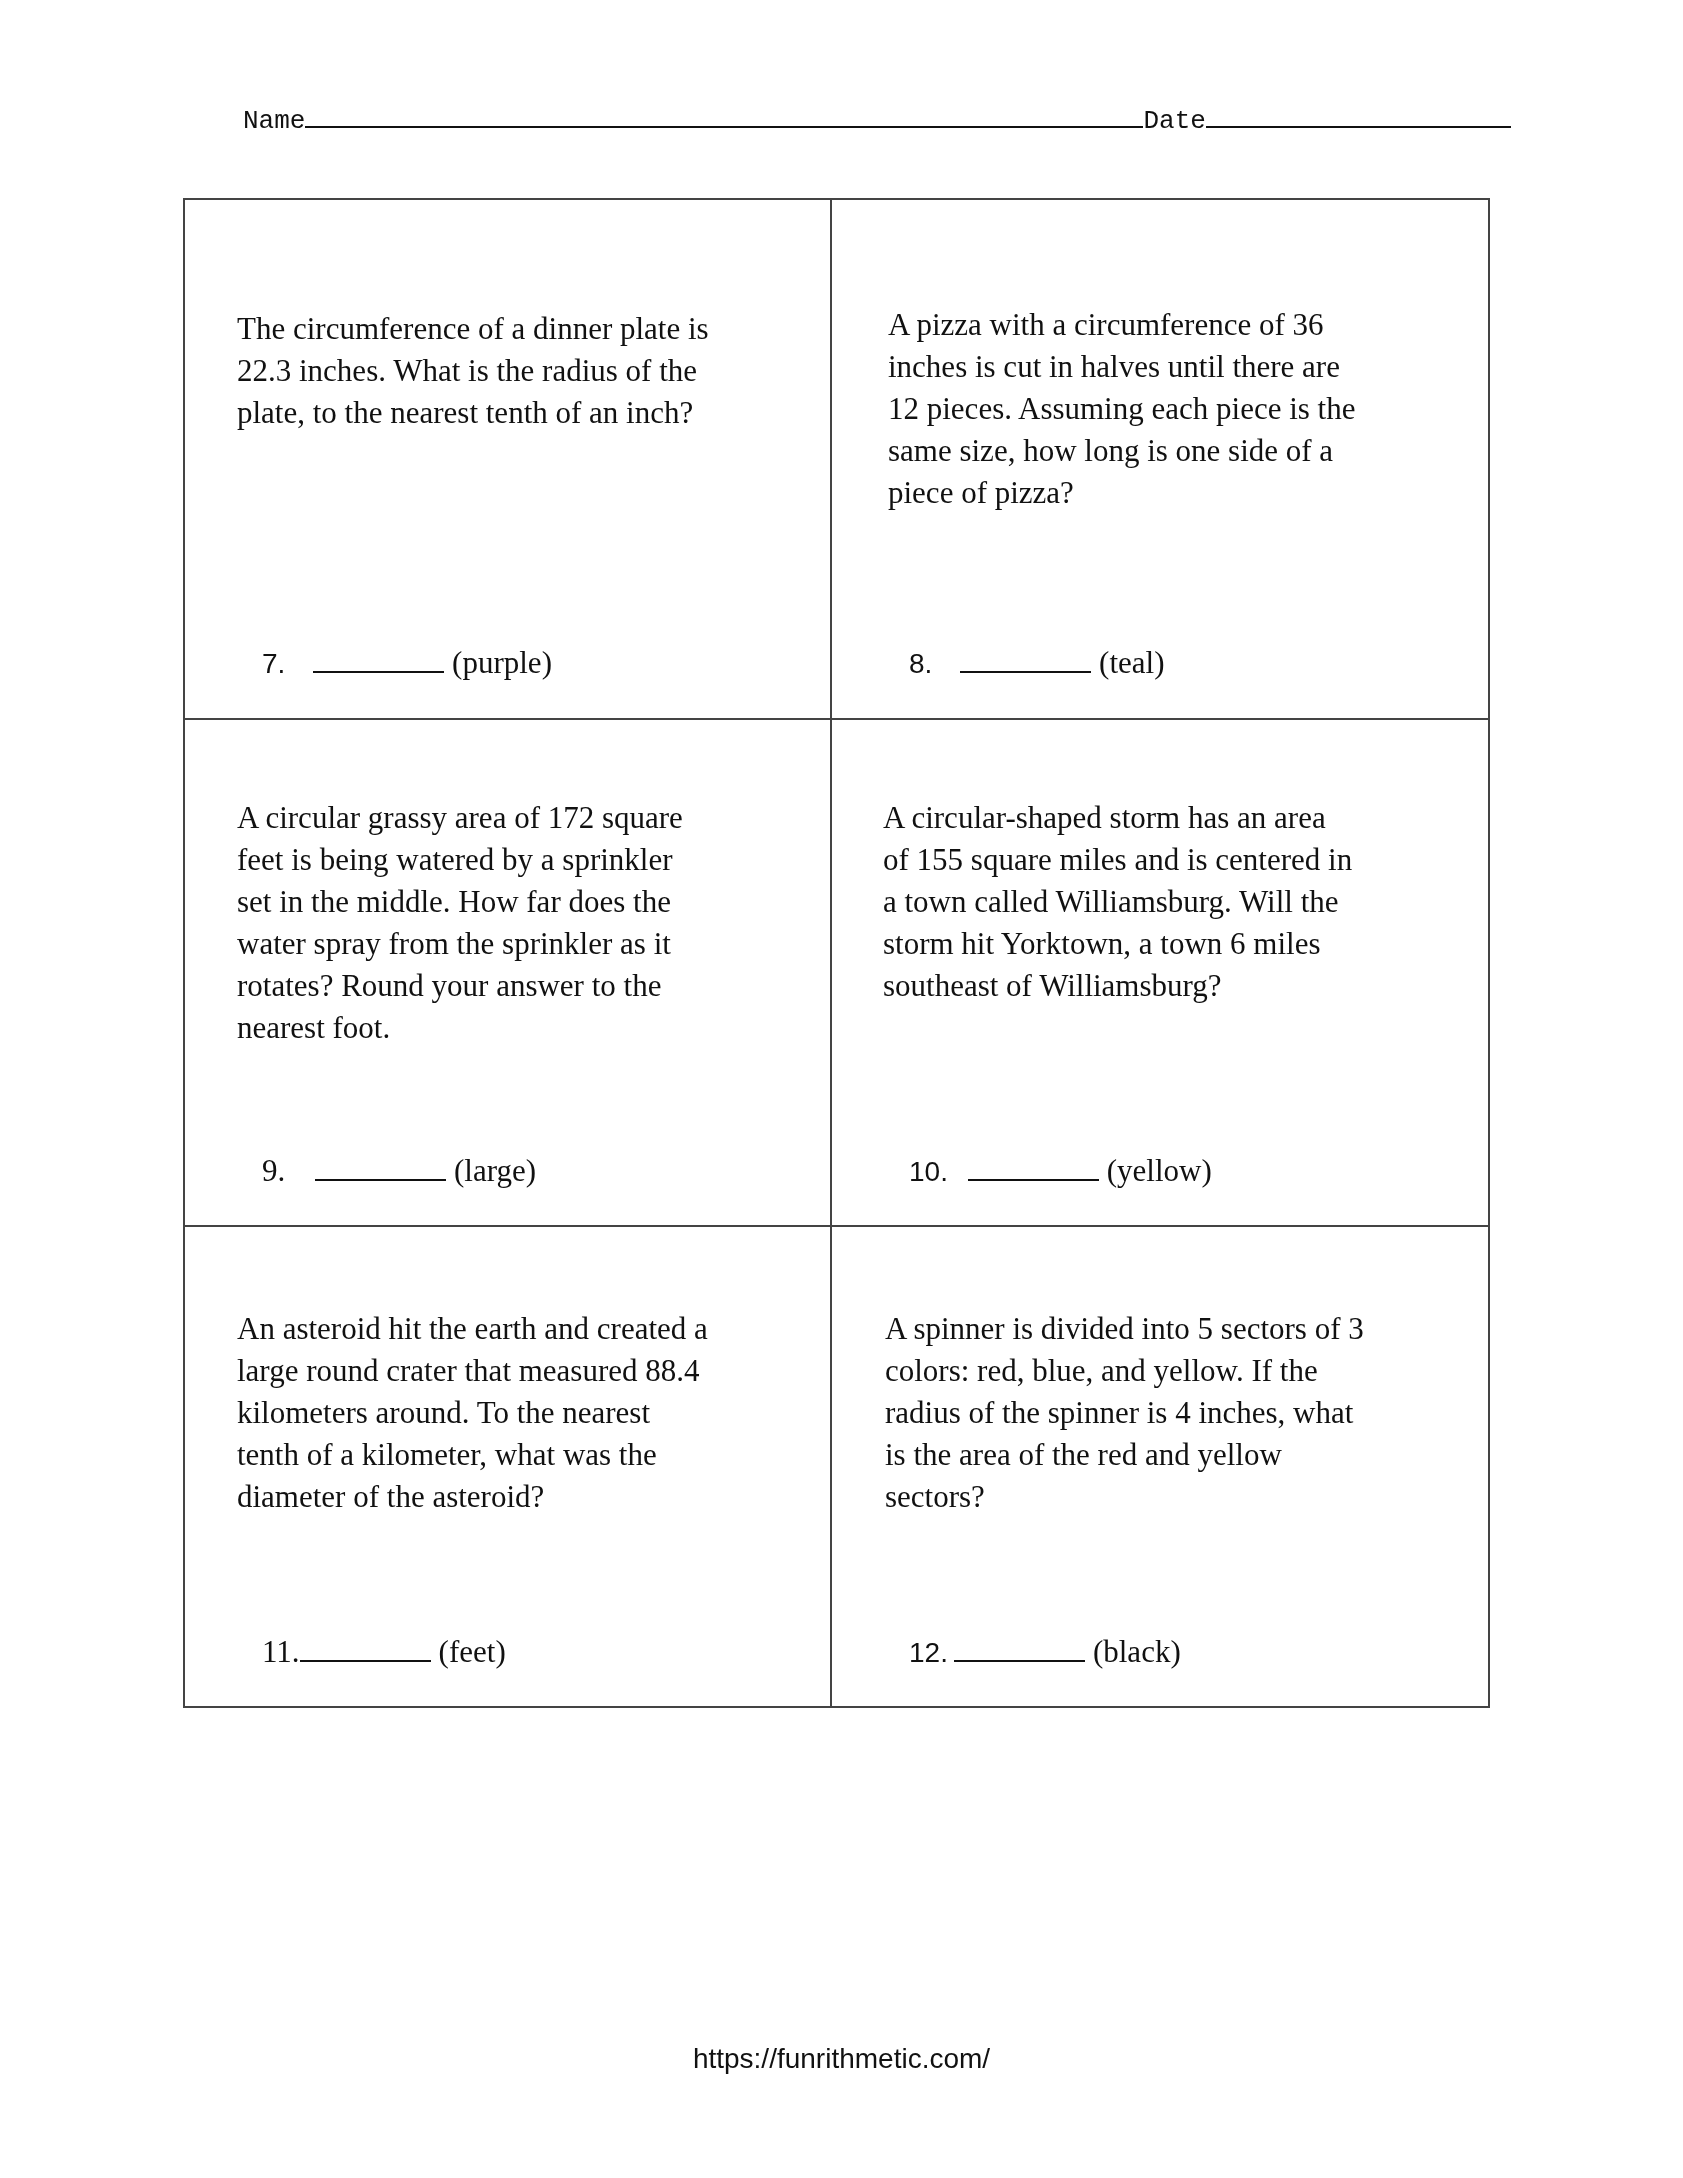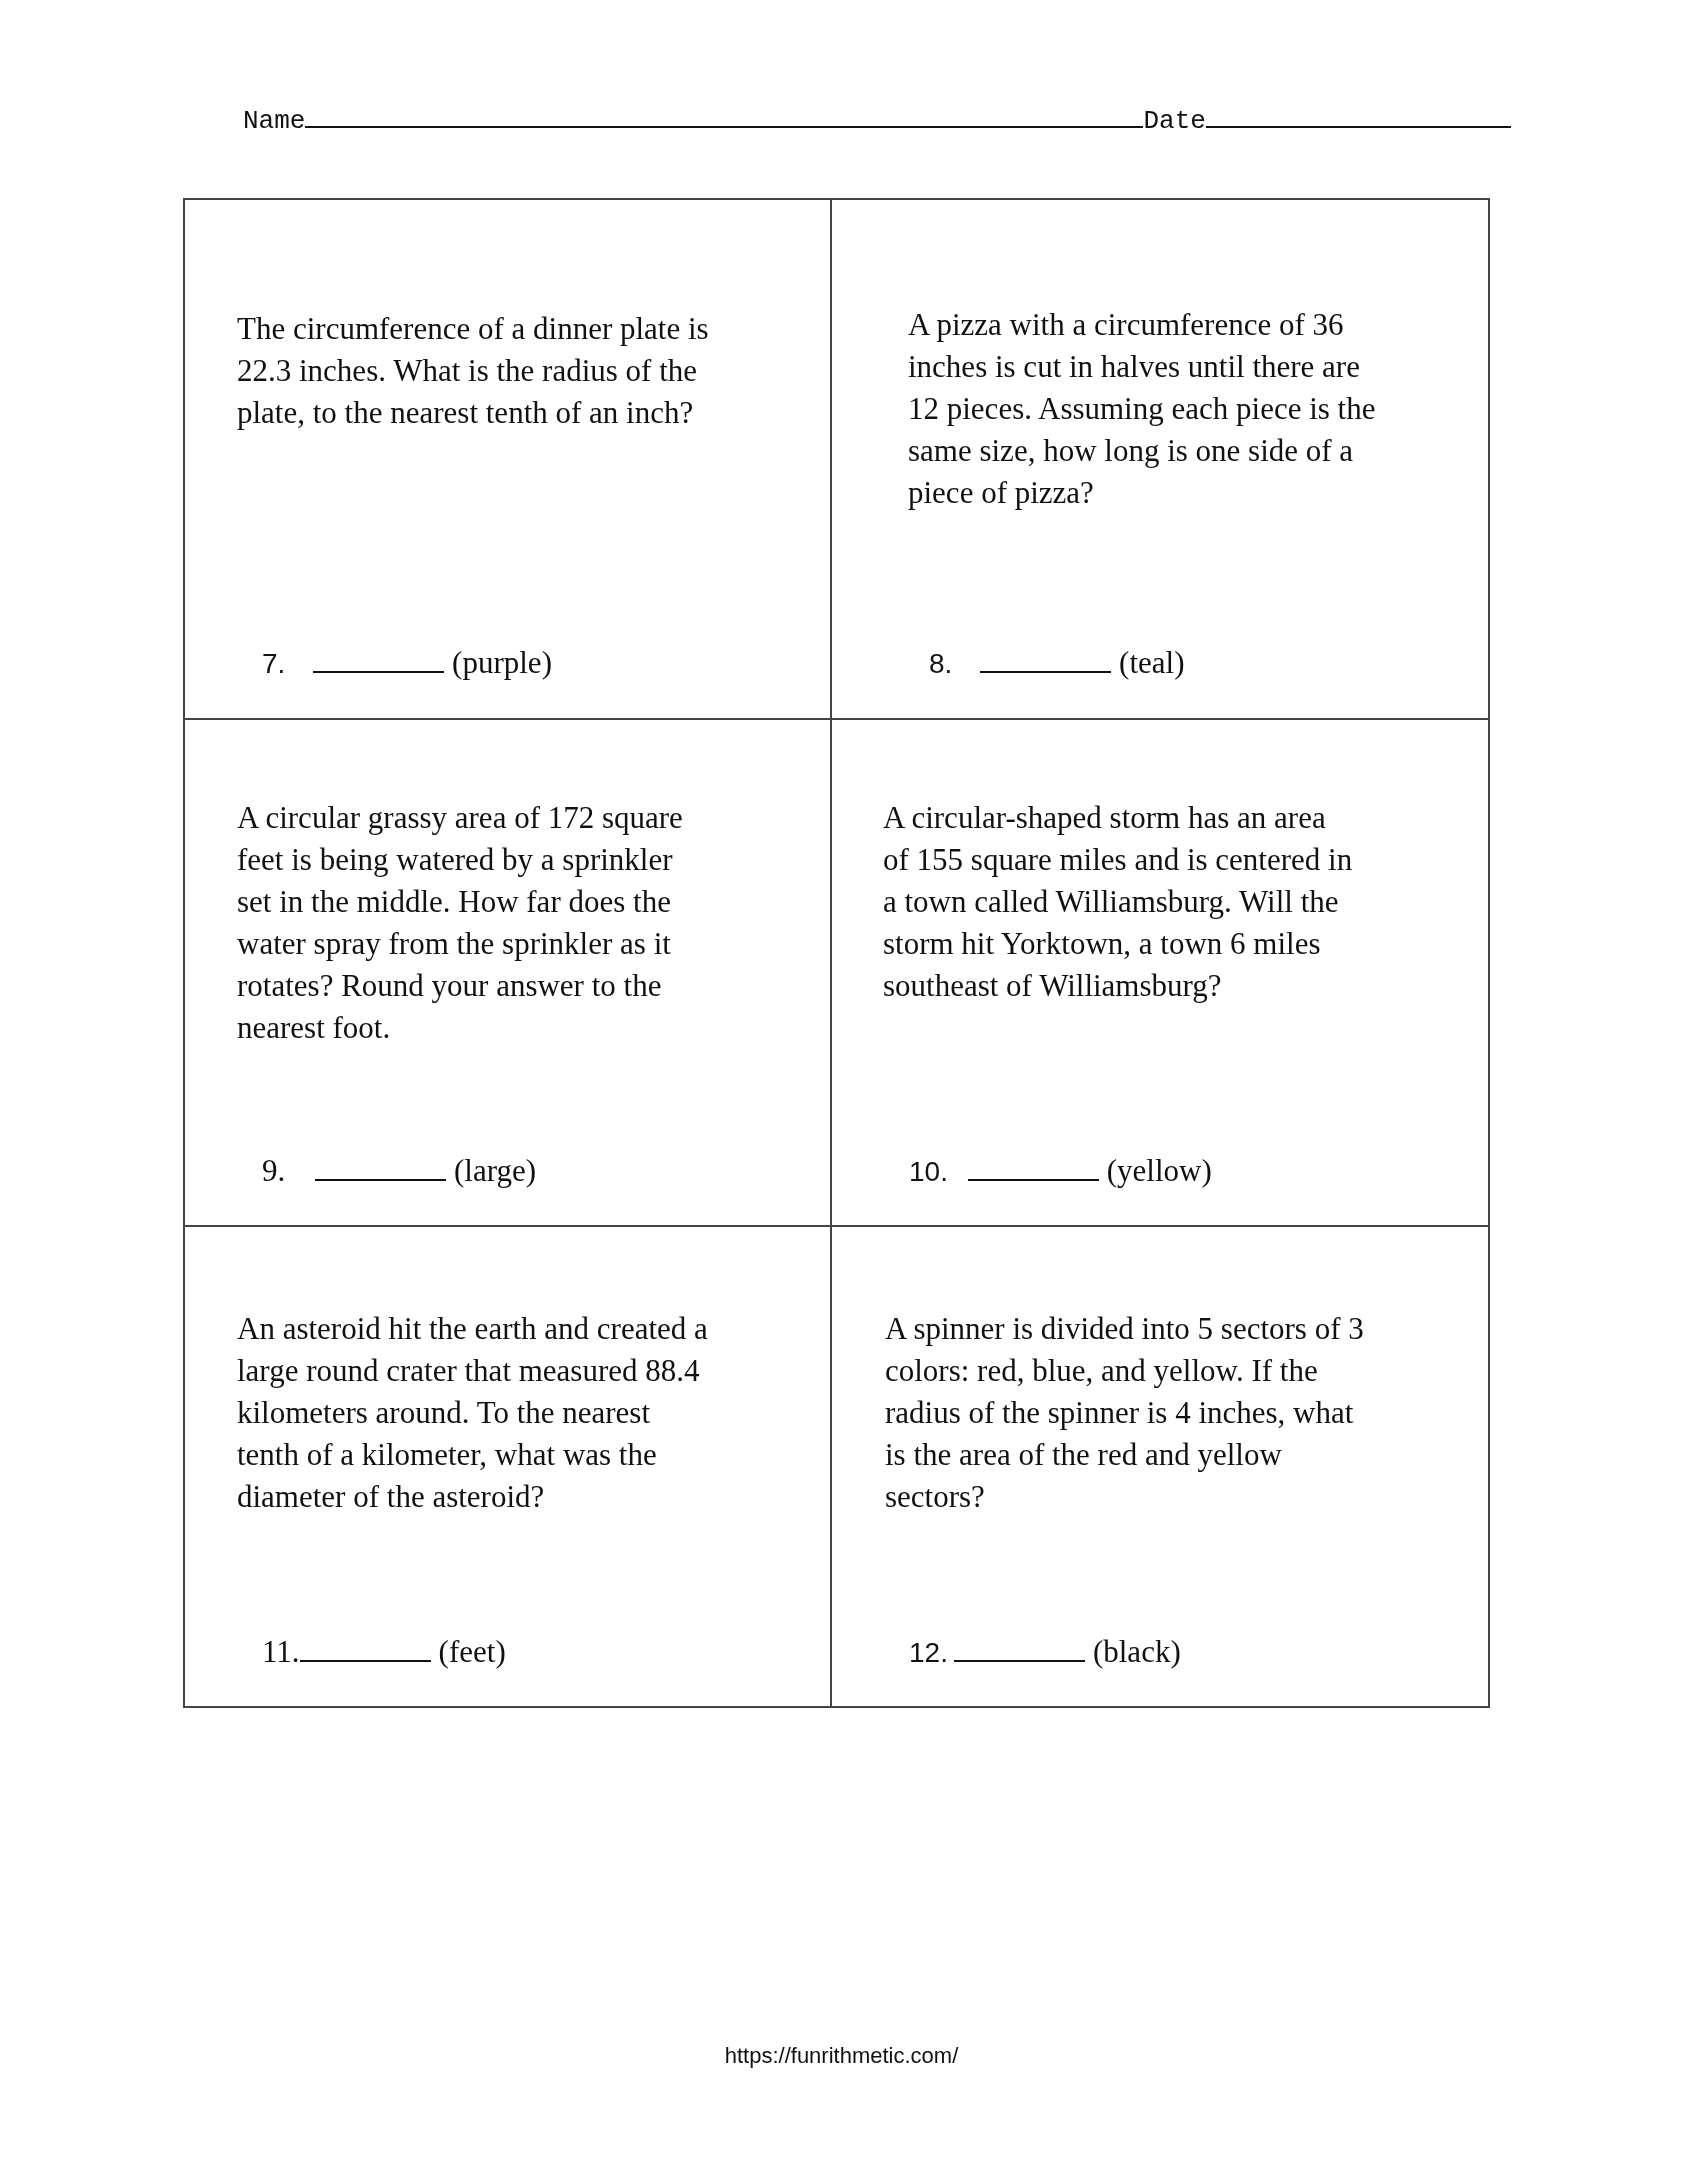--- a/index.html
+++ b/index.html
@@ -4,36 +4,36 @@
 <style>
   html, body { margin:0; padding:0; background:#ffffff; }
   body { width:1683px; height:2178px; position:relative; overflow:hidden; color:#111; }
   .hdr { position:absolute; top:100px; left:200px; font-family:Liberation Mono, monospace; font-size:26px; line-height:36px; white-space:nowrap;margin-left:43px; }
   .hdr .line { display:inline-block; border-bottom:2px solid #111; height:26px; vertical-align:baseline; }
   .hdr .name-line { width:838px; }
   .hdr .date-line { width:305px; }
   .grid { position:absolute; left:183px; top:198px; width:1307px; border:2px solid #444; box-sizing:border-box; }
   .row { display:flex; border-top:2px solid #444; }
   .row:first-child { border-top:none; }
-  .r1 { height:518px;gap:20px; }
+  .r1 { height:518px; }
   .r2 { height:505px; }
   .r3 { height:479px; }
   .cell { position:relative; box-sizing:border-box; }
   .cell.left { width:647px; border-right:2px solid #444; }
   .cell.right { flex:1; }
   .q { position:absolute; font-family:"Liberation Serif", serif; font-size:31px; line-height:42px; white-space:pre-line; width:554px; }
   .left .q { left:52px; }
   .right .q { left:56px; }
   .ans { position:absolute; font-family:"Liberation Serif", serif; font-size:31px; line-height:42px; white-space:nowrap;margin-left:36px; }
   .left .ans { left:41px; }
   .right .ans { left:41px; }
   .ans .num { display:inline-block; }
   .ans .num.sans { font-family:"Liberation Sans", sans-serif; font-size:28px; }
   .ans .blank { display:inline-block; width:131px; border-bottom:2px solid #111; height:30px; vertical-align:baseline; margin:0 8px 0 0; }
-  .footer { position:absolute; top:2043px; left:0; width:1683px; text-align:center; font-family:"Liberation Sans", sans-serif; font-size:22px; }
+  .footer { position:absolute; top:2043px; left:0; width:1683px; text-align:center; font-family:"Liberation Sans", sans-serif; font-size:28px; }
 </style>
 </head>
 <body>
 
 <div class="hdr">
   <span>Name</span><span class="line name-line"></span><span>Date</span><span class="line date-line"></span>
 </div>
 
 <div class="grid">
   <div class="row r1">

